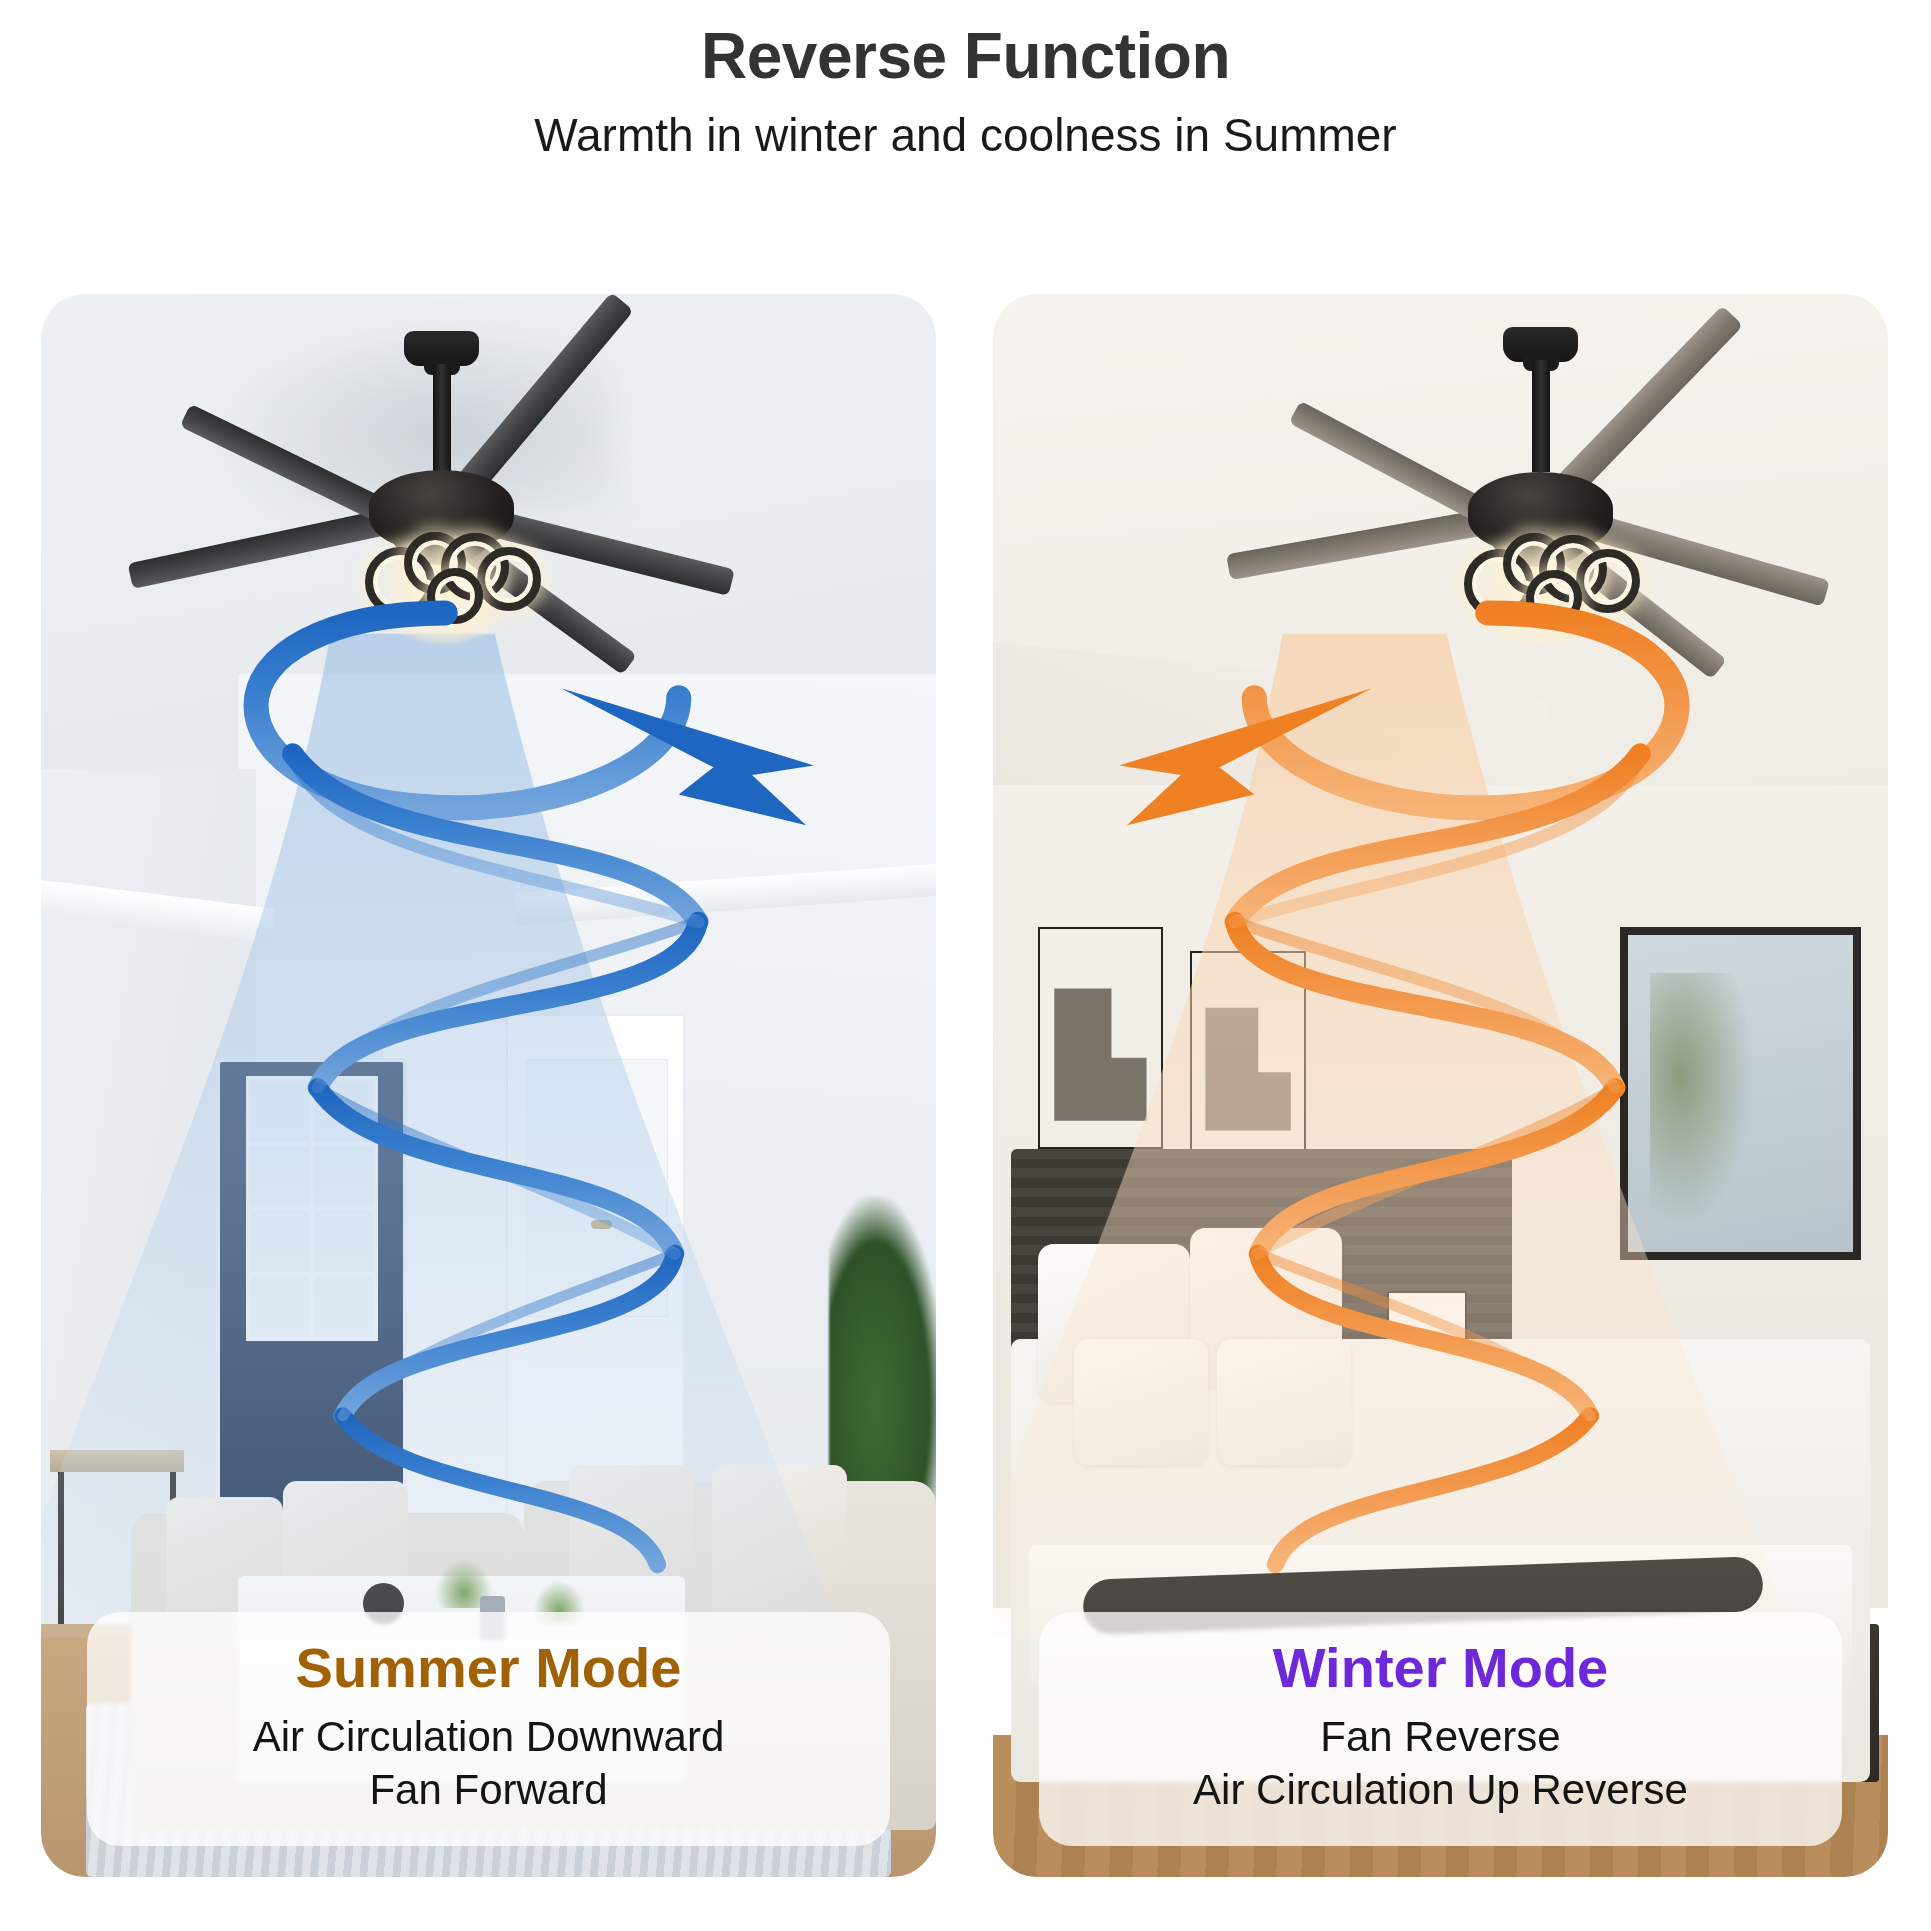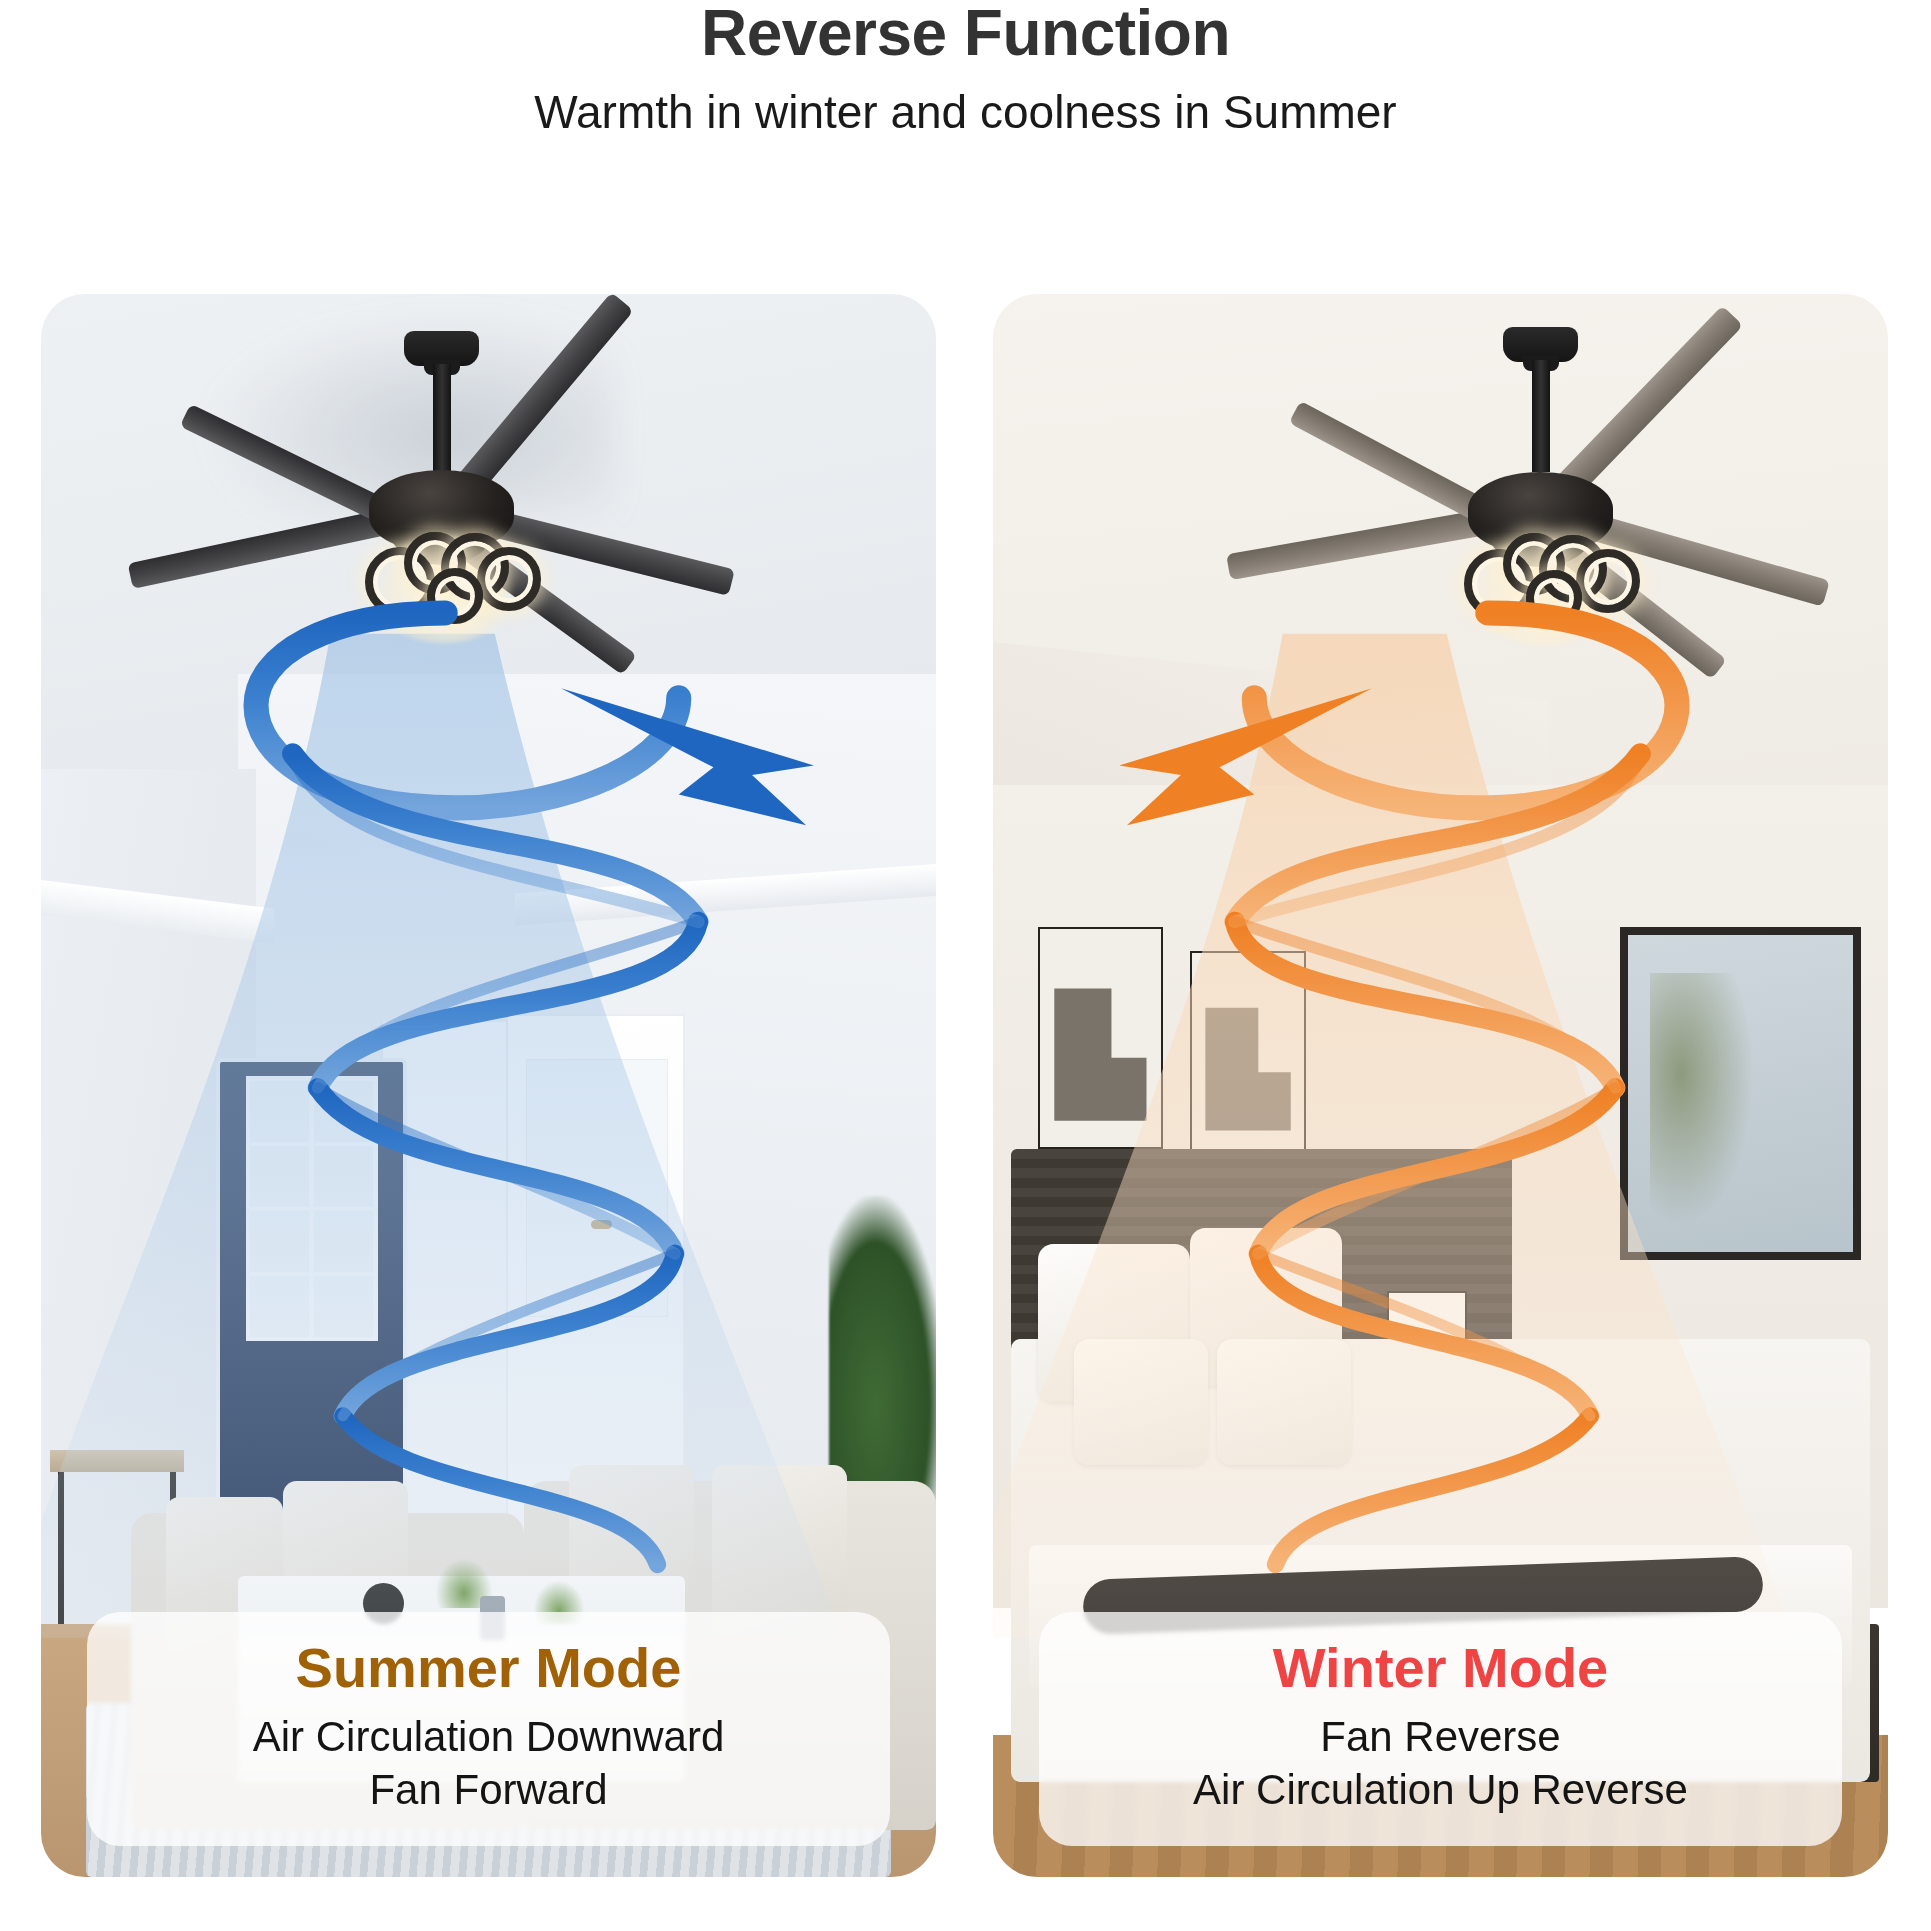--- a/index.html
+++ b/index.html
@@ -17,20 +17,21 @@
     width: 1931px;
     height: 1931px;
     background: #ffffff;
   }
 
   
   .header {
     position: absolute;
     top: 0; left: 0;
     width: 1931px;
+    padding-top: 23px;
     text-align: center;
   }
   .title {
     font-size: 64px;
     font-weight: 700;
     color: #333333;
     letter-spacing: -0.5px;
     line-height: 1.05;
   }
   .subtitle {
@@ -301,21 +302,21 @@
     background: rgba(255,255,255,0.76);
     border-radius: 33px;
     padding: 25px 17.4px 29px;
     text-align: center;
     backdrop-filter: blur(1.9px);
   }
   .caption-title {
     font-size: 56px; font-weight: 700; line-height: 1.12; margin-bottom: 11.6px;
   }
   .caption-title.summer { color: #a16207; text-align: center; }
-  .caption-title.winter { color: #ef4444; }
+  .caption-title.winter { color: #6d28d9; }
   .caption-line {
     font-size: 42px; font-weight: 400; color: #141414; line-height: 1.26;
   }
 </style>
 </head>
 <body>
 
 <div id="stage">
 
   <div class="header">

